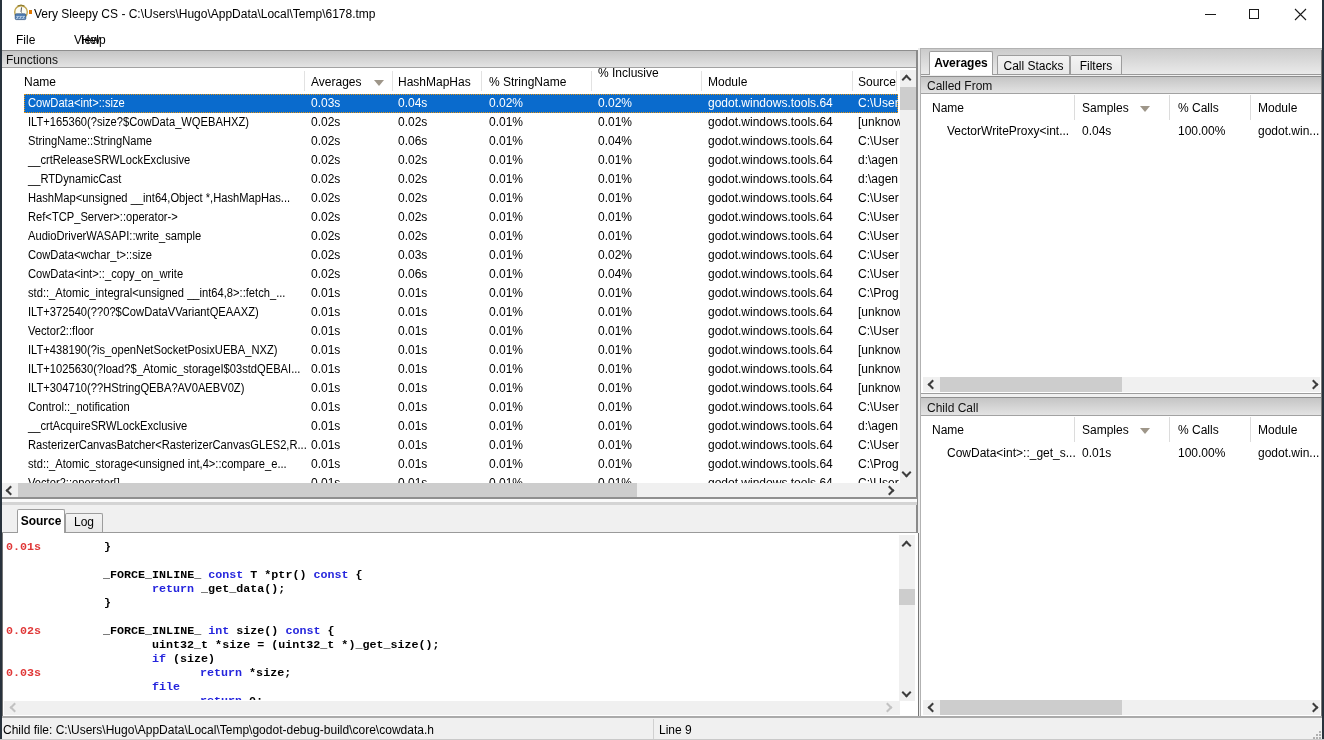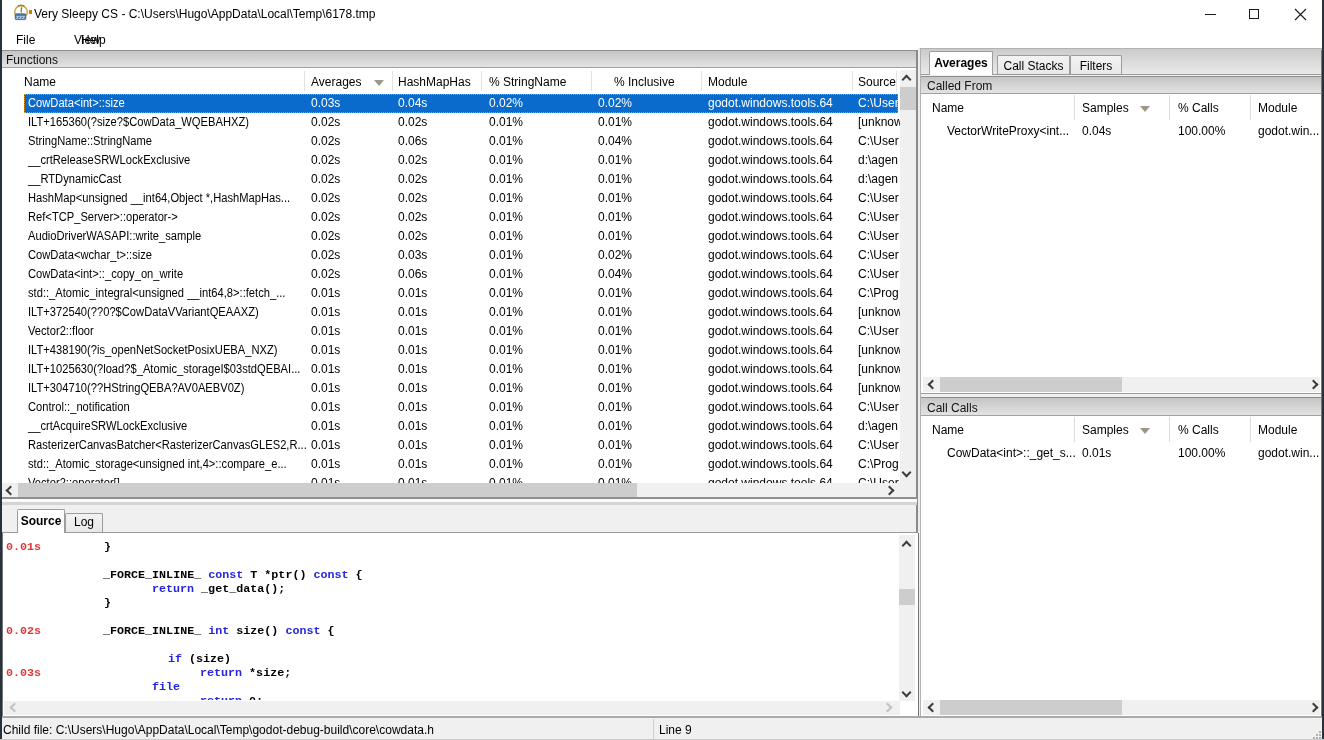--- a/index.html
+++ b/index.html
@@ -52,21 +52,21 @@
 <div class="abs" style="left:16px;top:33px;">File</div>
 <div class="abs" style="left:42px;top:33px;margin-left:32px;">View</div>
 <div class="abs" style="left:81px;top:33px;">Help</div>
 <div class="abs cap" style="left:0;top:50px;width:917px;height:18px;">
     <span class="captext">Functions</span>
   </div>
 <div class="hdr" style="left:24px;top:75px;">Name</div>
 <div class="hdr" style="left:311px;top:75px;">Averages</div>
 <div class="hdr" style="left:398px;top:75px;">HashMapHas</div>
 <div class="hdr" style="left:489px;top:75px;">% StringName</div>
-<div class="hdr" style="left:598px;top:75px;margin-left:16px;">% Inclusive</div>
+<div class="hdr" style="left:598px;top:66px;">% Inclusive</div>
 <div class="hdr" style="left:708px;top:75px;">Module</div>
 <div class="hdr" style="left:858px;top:75px;">Source</div>
 <div class="sep" style="left:304px;top:71px;height:20px;"></div>
 <div class="sep" style="left:392px;top:71px;height:20px;"></div>
 <div class="sep" style="left:481px;top:71px;height:20px;"></div>
 <div class="sep" style="left:591px;top:71px;height:20px;"></div>
 <div class="sep" style="left:701px;top:71px;height:20px;"></div>
 <div class="sep" style="left:852px;top:71px;height:20px;"></div>
 <div class="sep" style="left:896px;top:71px;height:20px;"></div>
 <div class="sort" style="left:374px;top:80px;"></div>
@@ -244,21 +244,22 @@
   </div>
 <div class="abs" style="left:2px;top:533px;width:917px;height:184px;background:#fff;border:1px solid #757575;border-top:none;overflow:hidden;">
 <div class="abs" style="left:0;top:0;width:896px;height:167px;overflow:hidden;font-family:'Liberation Mono',monospace;font-size:11.7px;font-weight:bold;">
 <div class="cell" style="left:3px;top:7px;color:#e03838;">0.01s</div>
 <div class="cell" style="left:101px;top:7px;"><span>}</span></div>
 <div class="cell" style="left:100px;top:35px;"><span>_FORCE_INLINE_ <span class="kw">const</span> T *ptr() <span class="kw">const</span> {</span></div>
 <div class="cell" style="left:149px;top:49px;"><span><span class="kw">return</span> _get_data();</span></div>
 <div class="cell" style="left:101px;top:63px;"><span>}</span></div>
 <div class="cell" style="left:3px;top:91px;color:#e03838;">0.02s</div>
 <div class="cell" style="left:100px;top:91px;"><span>_FORCE_INLINE_ <span class="kw">int</span> size() <span class="kw">const</span> {</span></div>
-<div class="cell" style="left:165px;top:119px;"><span><span class="kw">if</span> (size)</span></div>
+<div class="cell" style="left:149px;top:105px;"><span>uint32_t *size = (uint32_t *)_get_size();</span></div>
+<div class="cell" style="left:149px;top:119px;"><span><span class="kw">if</span> (size)</span></div>
 <div class="cell" style="left:3px;top:133px;color:#e03838;">0.03s</div>
 <div class="cell" style="left:197px;top:133px;"><span><span class="kw">return</span> *size;</span></div>
 <div class="cell" style="left:149px;top:147px;"><span class="kw">file</span></div>
 <div class="cell" style="left:197px;top:161px;"><span><span class="kw">return</span> 0;</span></div>
 </div>
 <div class="track" style="left:896px;top:2px;width:16px;height:166px;"></div>
 <div class="chv chv-u" style="left:900px;top:9px;"></div>
 <div class="thumb" style="left:896px;top:56px;width:16px;height:16px;"></div>
 <div class="chv chv-d" style="left:900px;top:156px;"></div>
 <div class="track" style="left:1px;top:168px;width:896px;height:14px;"></div>
@@ -292,21 +293,21 @@
 <div class="cell" style="left:947px;top:124px;">VectorWriteProxy&lt;int...</div>
 <div class="cell" style="left:1082px;top:124px;">0.04s</div>
 <div class="cell" style="left:1178px;top:124px;">100.00%</div>
 <div class="cell" style="left:1258px;top:124px;">godot.win...</div>
 <div class="track" style="left:923px;top:377px;width:397px;height:15px;"></div>
 <div class="thumb" style="left:940px;top:377px;width:182px;height:15px;"></div>
 <div class="chv chv-l" style="left:929px;top:381px;"></div>
 <div class="chv chv-r" style="left:1310px;top:381px;"></div>
 <div class="abs" style="left:921px;top:393px;width:401px;height:1px;background:#9d9d9d;"></div>
 <div class="abs cap" style="left:921px;top:397px;width:401px;height:19px;">
-    <span class="captext" style="top:3px;">Call Calls</span>
+    <span class="captext" style="top:3px;">Child Call</span>
   </div>
 <div class="abs" style="left:921px;top:416px;width:400px;height:300px;background:#fff;"></div>
 <div class="hdr" style="left:932px;top:423px;">Name</div>
 <div class="hdr" style="left:1082px;top:423px;">Samples</div>
 <div class="hdr" style="left:1178px;top:423px;">% Calls</div>
 <div class="hdr" style="left:1258px;top:423px;">Module</div>
 <div class="sep" style="left:1074px;top:417px;height:25px;background:#dcdcdc;"></div>
 <div class="sep" style="left:1169px;top:417px;height:25px;background:#dcdcdc;"></div>
 <div class="sep" style="left:1250px;top:417px;height:25px;background:#dcdcdc;"></div>
 <div class="sort" style="left:1140px;top:428px;"></div>

